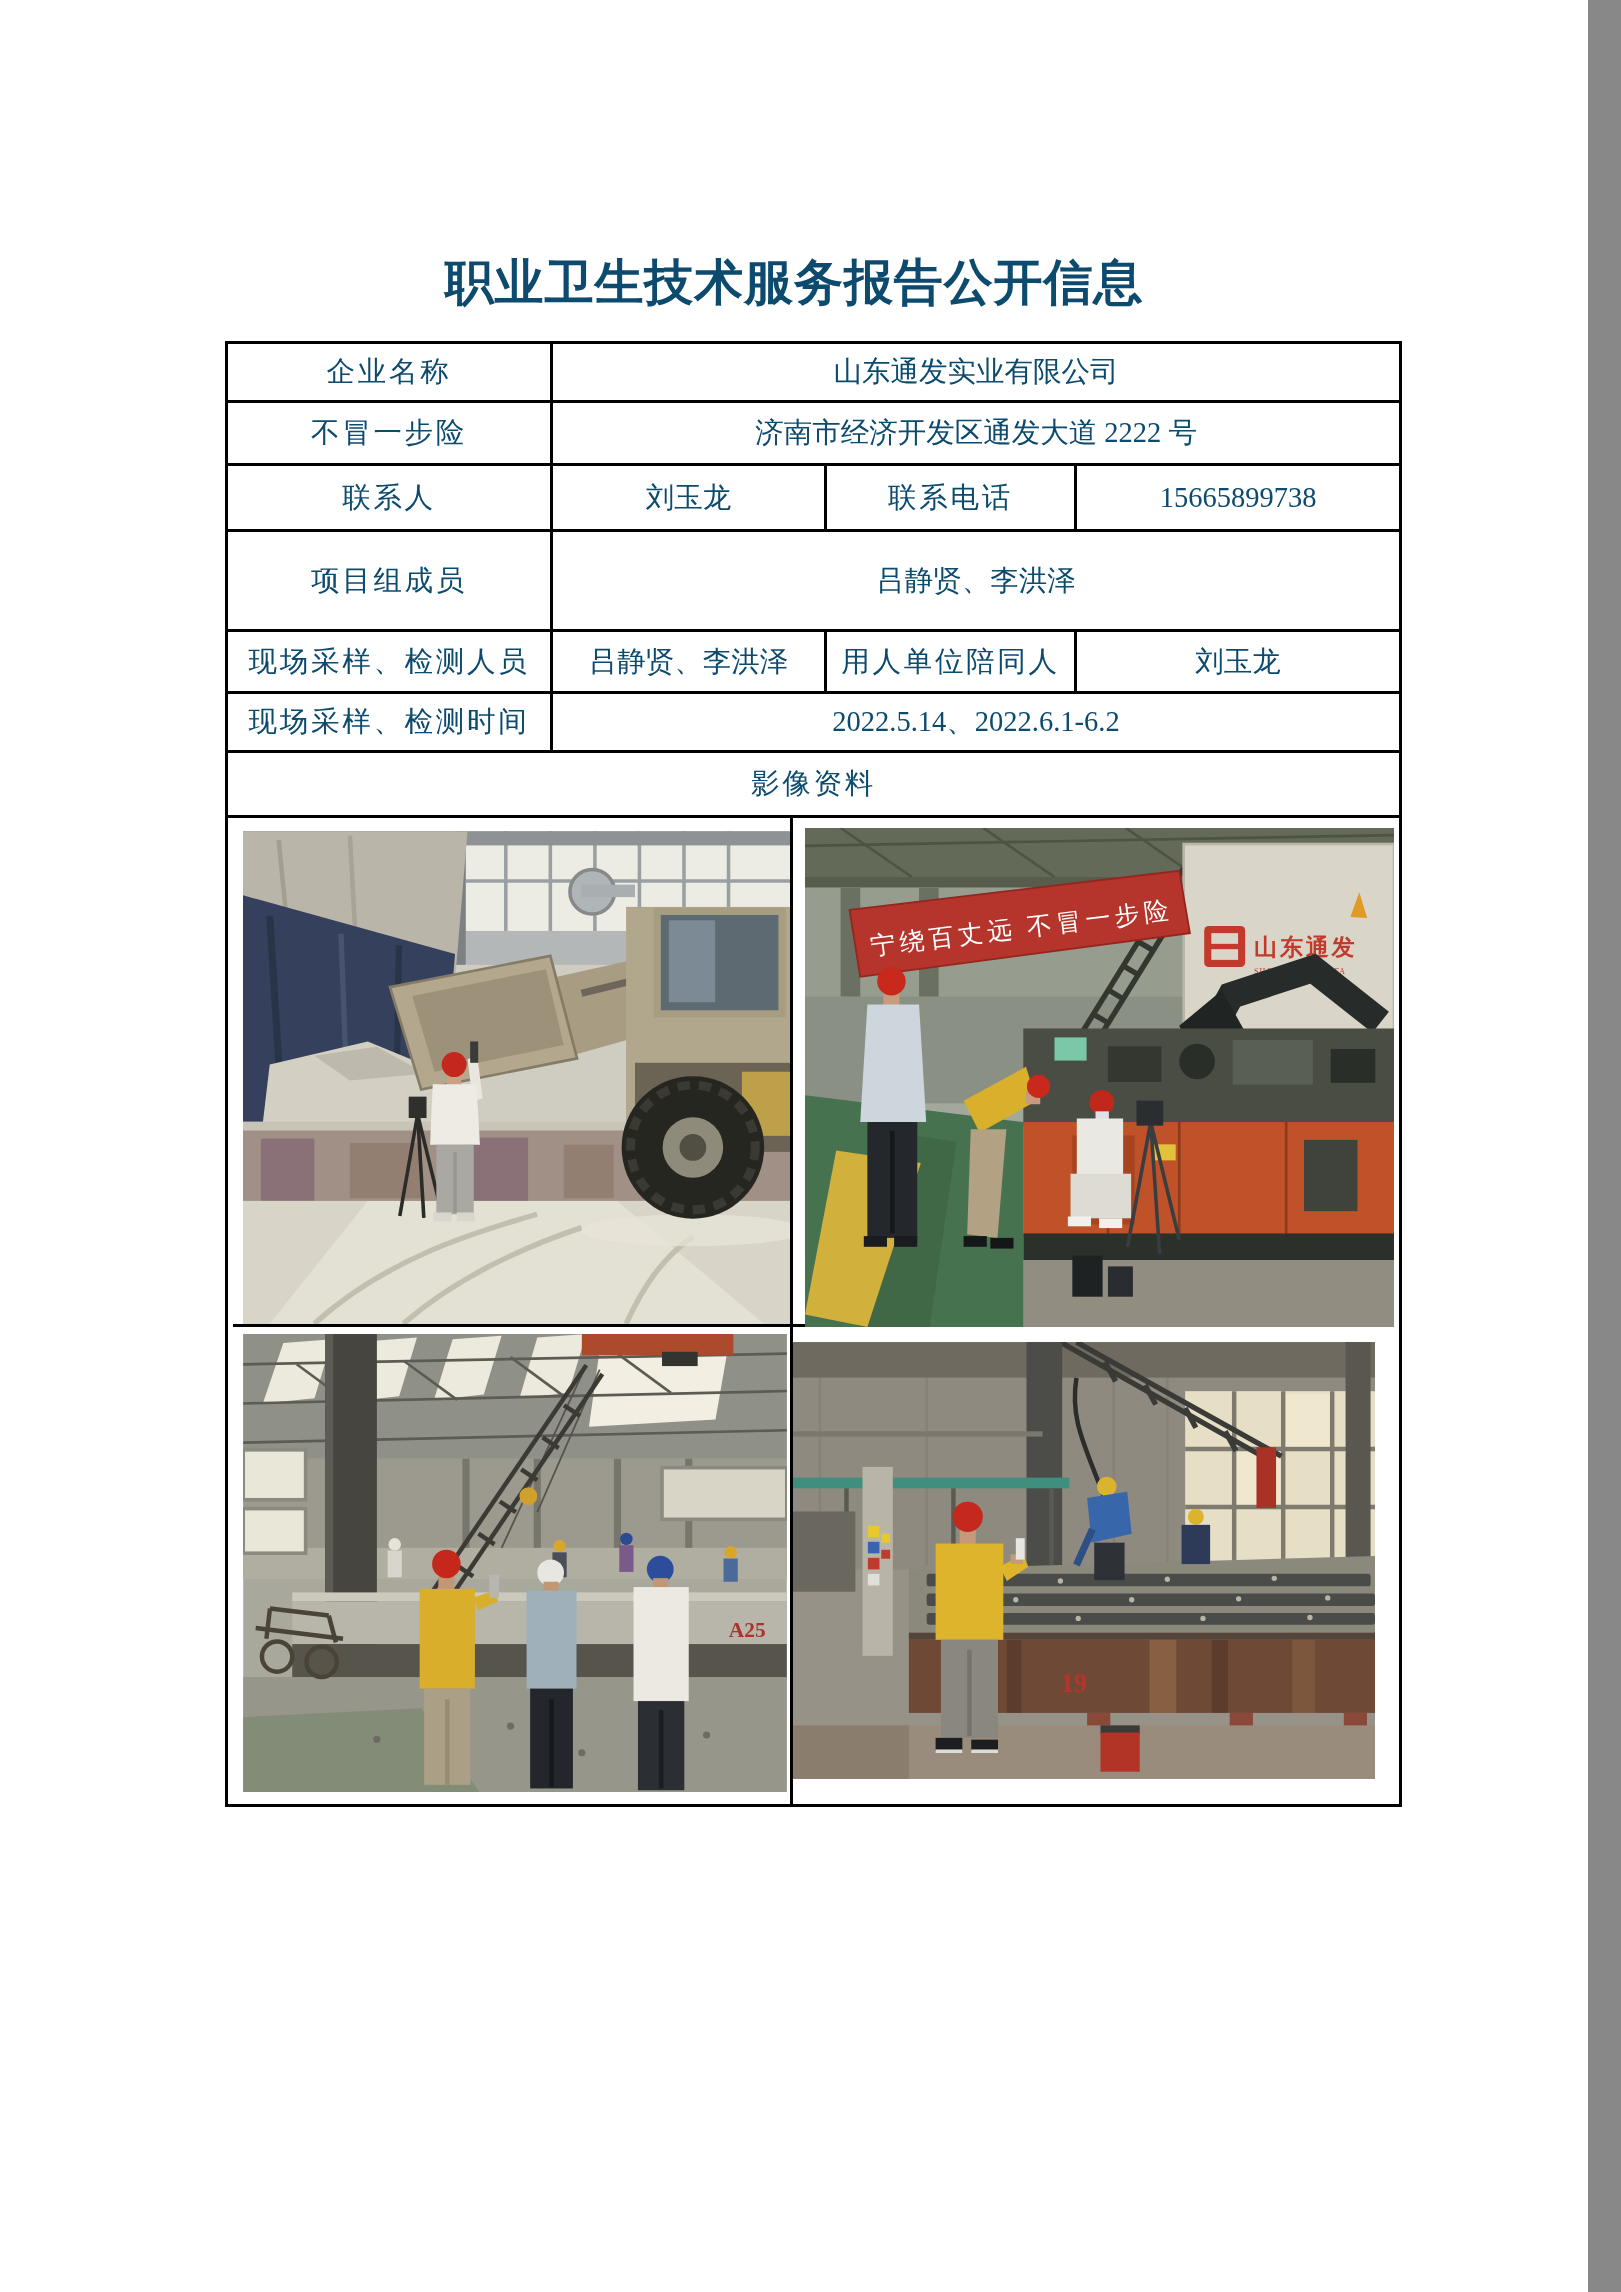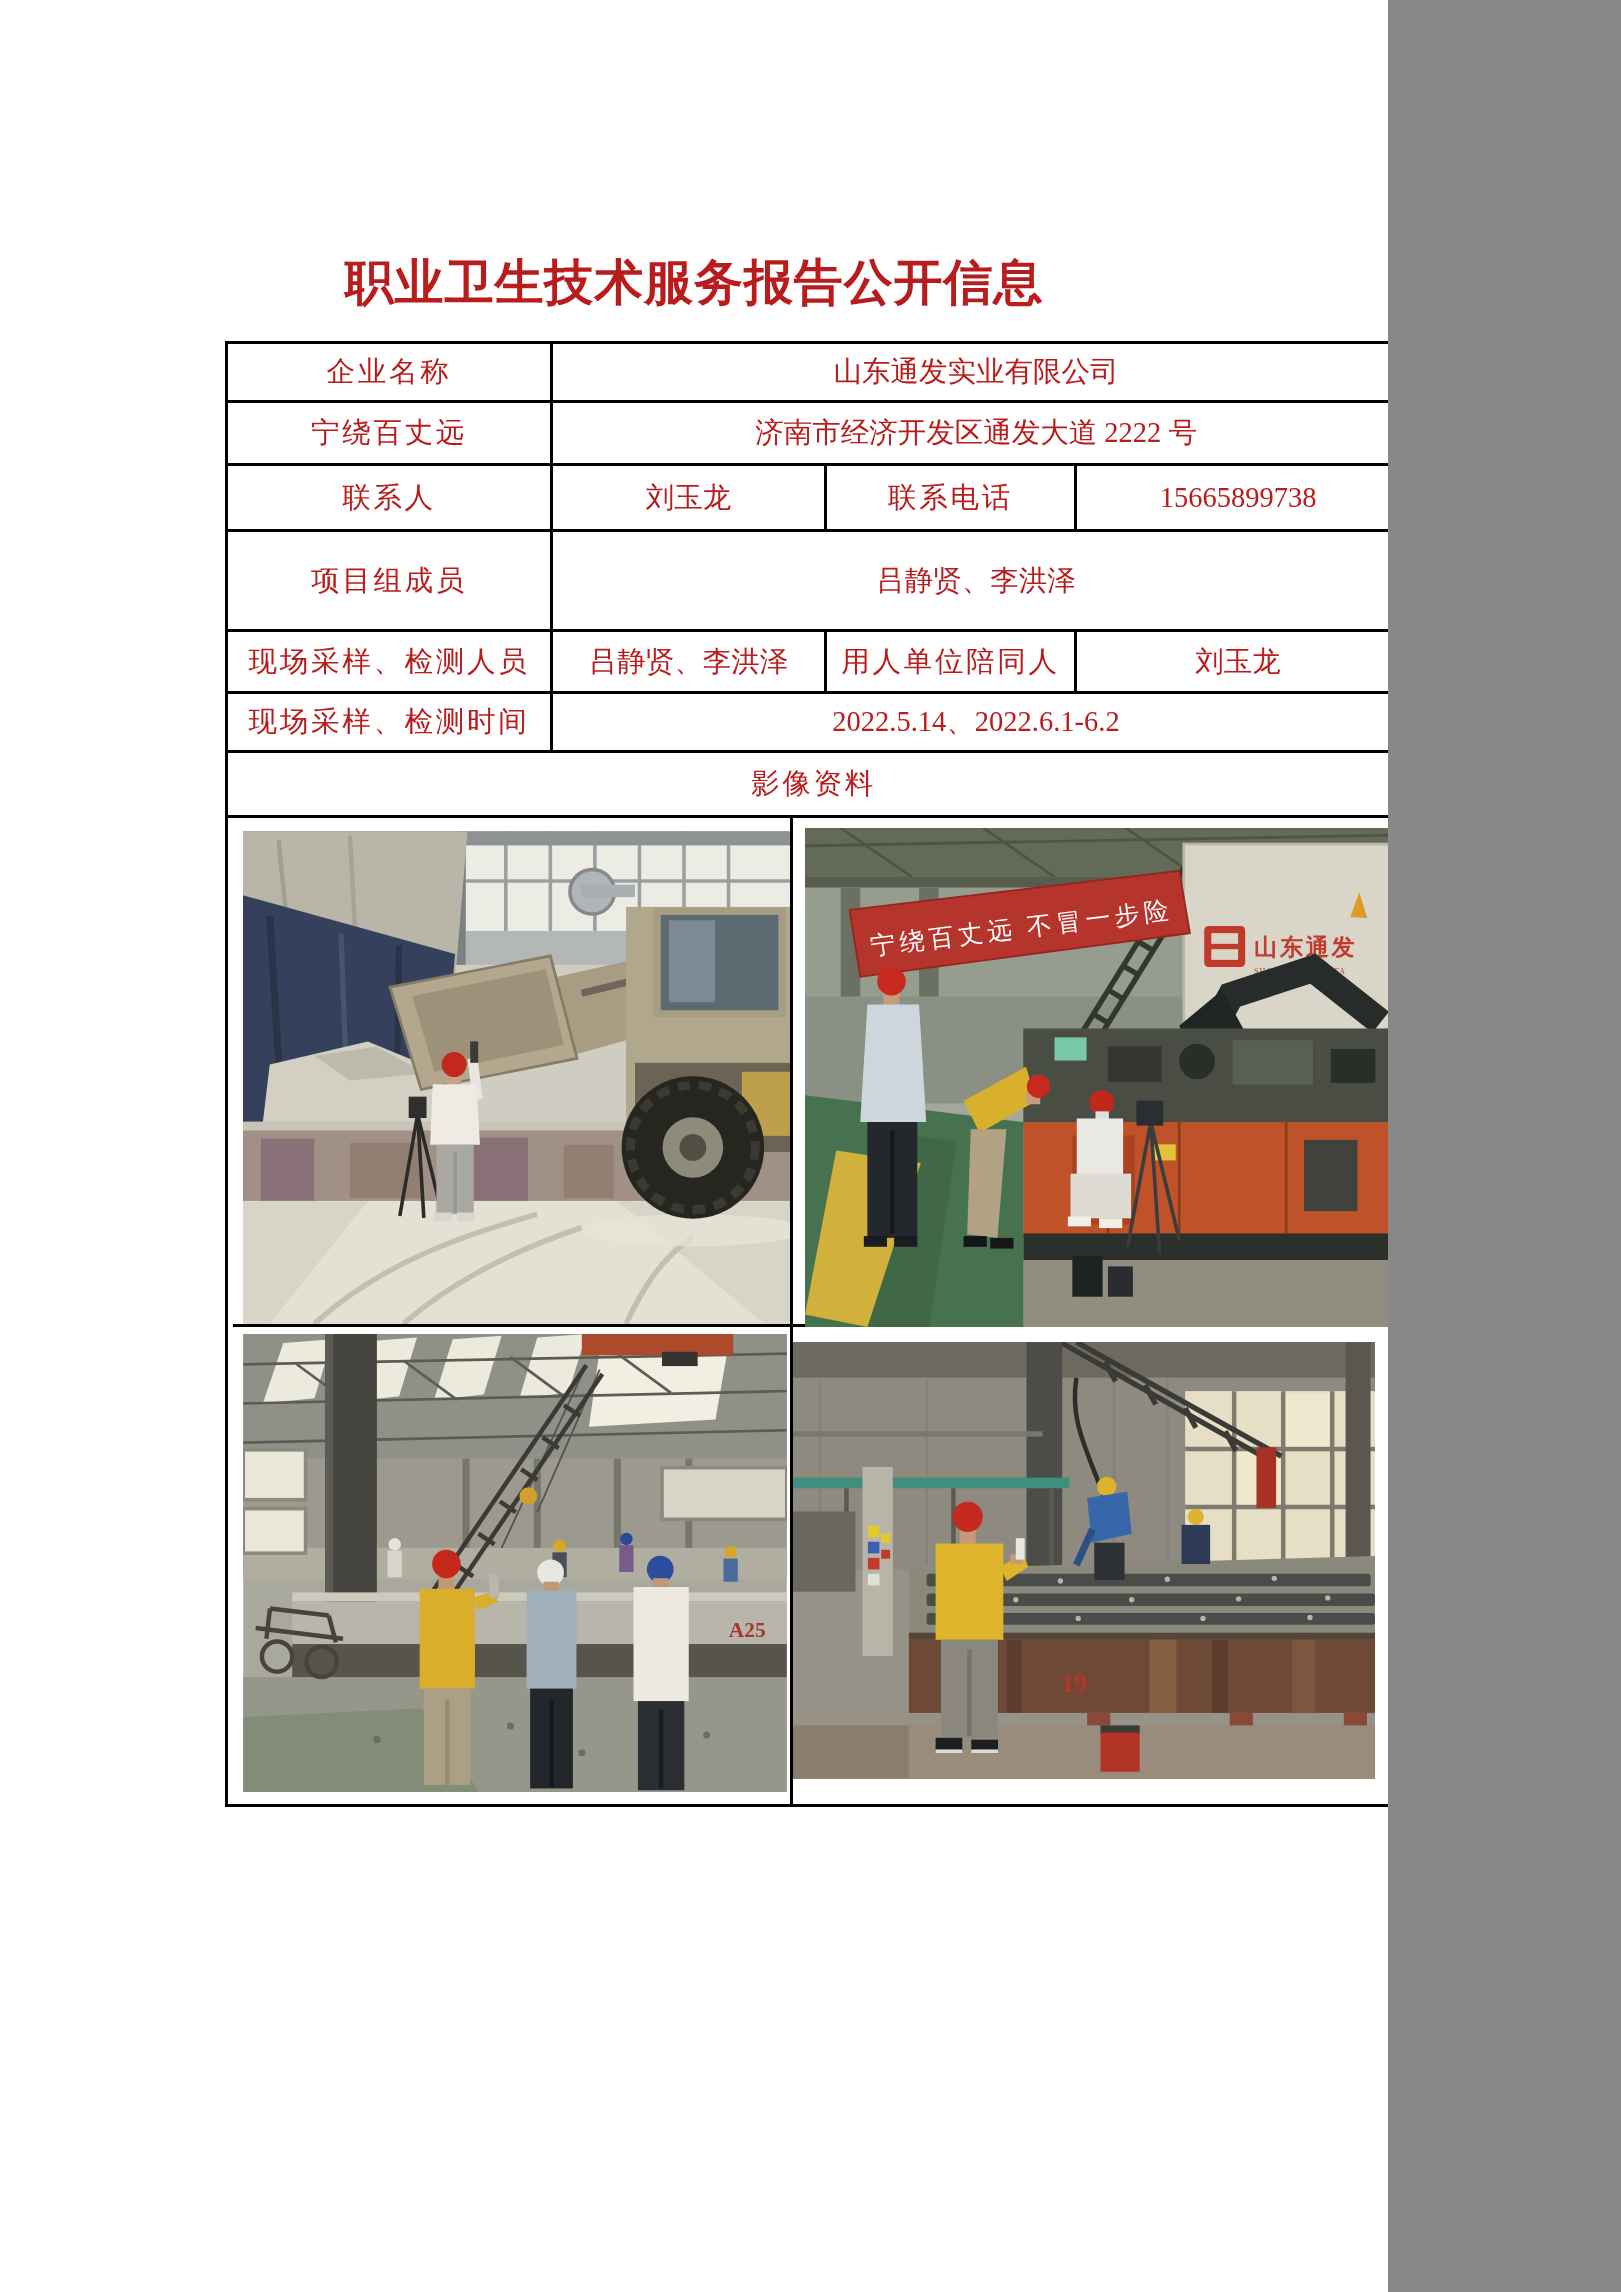--- a/index.html
+++ b/index.html
@@ -1,22 +1,22 @@
 <!DOCTYPE html>
 <html style="font-size:14.3px"><head>
 <meta charset="utf-8">
 <style>
   html,body{margin:0;padding:0;background:#888;}
   .page{
     position:relative;
-    width:1388px;height:2293px;
+    width:1588px;height:2293px;
     background:#ffffff;
     overflow:hidden;
     font-family:"Liberation Serif","DejaVu Serif",serif;
-    color:#b91c1c;
+    color:#0c4a6e;
   }
   .doc-title{
     position:absolute;top:250px;left:0;width:100%;
     margin:0;text-align:center;
     font-size:49px;font-weight:bold;letter-spacing:0.9px;
     font-family:"Liberation Serif","DejaVu Serif",serif;
   }
   table.info{
     position:absolute;left:225px;top:341px;
     width:1174px;
@@ -60,21 +60,21 @@
         <col style="width:274px">
         <col style="width:250px">
         <col style="width:325px">
     </colgroup>
     <tbody>
         <tr style="height: 59px; padding-left: 20px;">
           <td class="label">企业名称</td>
           <td colspan="3">山东通发实业有限公司</td>
         </tr>
         <tr style="height: 63px;">
-          <td class="label">宁绕百丈远</td>
+          <td class="label">不冒一步险</td>
           <td colspan="3">济南市经济开发区通发大道 2222 号</td>
         </tr>
         <tr style="height: 66px;">
           <td class="label">联系人</td>
           <td>刘玉龙</td>
           <td class="label">联系电话</td>
           <td class="num">15665899738</td>
         </tr>
         <tr style="height: 100px;">
           <td class="label">项目组成员</td>

